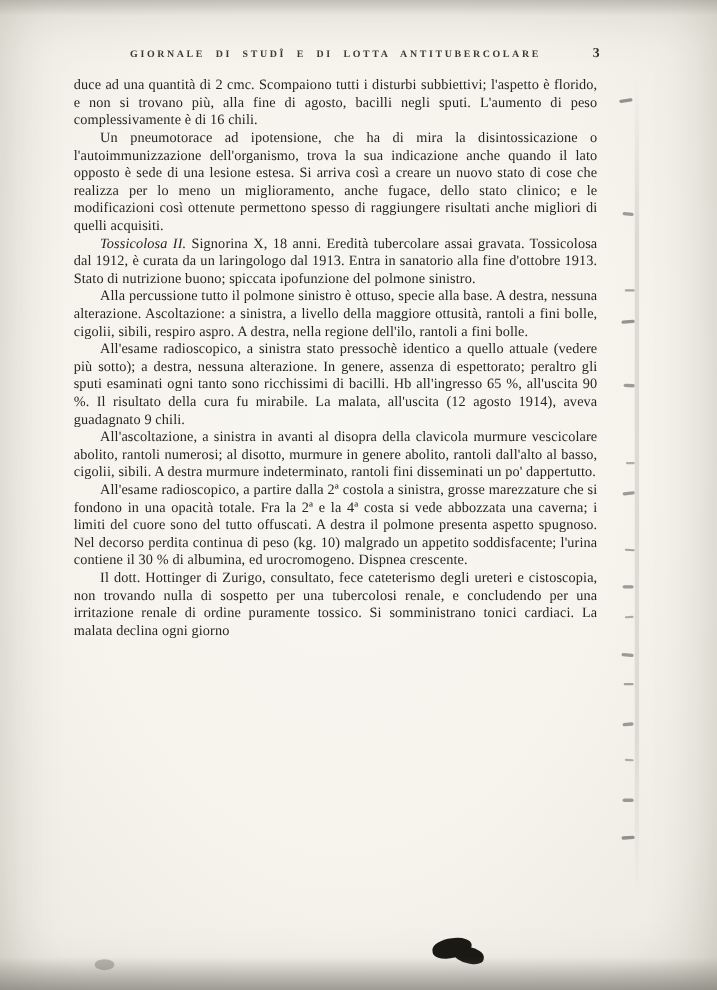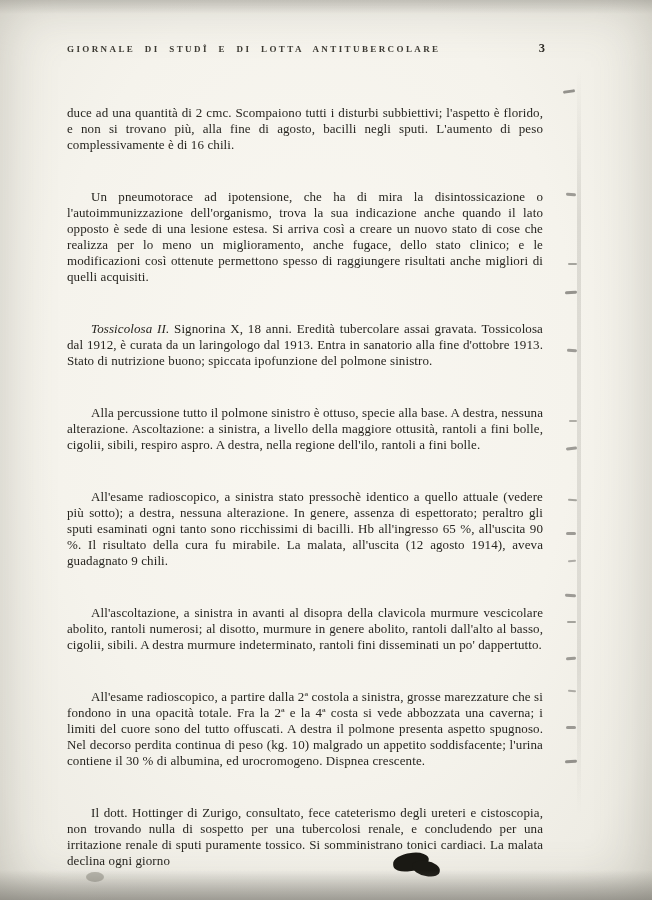--- a/index.html
+++ b/index.html
@@ -25,39 +25,40 @@
     background:linear-gradient(to bottom, rgba(125,122,114,0), rgba(105,103,96,0.55));
   }
   .right-streak {
     position:absolute; top:70px; left:577px; width:4px; height:745px;
     background:linear-gradient(to bottom, rgba(90,88,80,0), rgba(90,88,80,0.16) 20%, rgba(90,88,80,0.14) 80%, rgba(90,88,80,0));
   }
   .header {
     position:absolute; top:44px; left:67px; width:476px; height:18px;
   }
   .journal-title {
+    text-align:center;
     font-size:9px;
     font-weight:bold;
     letter-spacing:2.4px;
     word-spacing:5px;
     color:#3c3a33;
     font-family:Liberation Serif, serif;
   }
   .page-number {
     position:absolute; right:-2px; top:-3px;
     font-size:12.5px; font-weight:bold; color:#2e2c26;
   }
   .body-text {
     position:absolute; top:69px; left:67px; width:476px;
     font-size:13px; line-height:16px;
     text-align:justify;
     color:#272520;
     letter-spacing:0.1px;
   }
-  .body-text p { text-indent:24px;margin-top:36px; }
+  .body-text p { text-indent:24px; }
   .body-text p.noindent { text-indent:0; }
   .mark { position:absolute; background:#45443f; border-radius:1.5px; }
   .blob { position:absolute; background:#1a1914; }
   .smudge { position:absolute; background:#8d8a80; border-radius:50%; }
 </style>
 </head>
 <body>
 
 <div class="scan-page"></div>
 <div class="top-edge"></div>
@@ -69,21 +70,21 @@
 </div>
 
 <div class="body-text">
     <p class="noindent">duce ad una quantità di 2 cmc. Scompaiono tutti i disturbi subbiettivi; l'aspetto è florido, e non si trovano più, alla fine di agosto, bacilli negli sputi. L'aumento di peso complessivamente è di 16 chili.</p>
     <p>Un pneumotorace ad ipotensione, che ha di mira la disintossicazione o l'autoimmunizzazione dell'organismo, trova la sua indicazione anche quando il lato opposto è sede di una lesione estesa. Si arriva così a creare un nuovo stato di cose che realizza per lo meno un miglioramento, anche fugace, dello stato clinico; e le modificazioni così ottenute permettono spesso di raggiungere risultati anche migliori di quelli acquisiti.</p>
     <p><i>Tossicolosa II.</i> Signorina X, 18 anni. Eredità tubercolare assai gravata. Tossicolosa dal 1912, è curata da un laringologo dal 1913. Entra in sanatorio alla fine d'ottobre 1913. Stato di nutrizione buono; spiccata ipofunzione del polmone sinistro.</p>
     <p>Alla percussione tutto il polmone sinistro è ottuso, specie alla base. A destra, nessuna alterazione. Ascoltazione: a sinistra, a livello della maggiore ottusità, rantoli a fini bolle, cigolii, sibili, respiro aspro. A destra, nella regione dell'ilo, rantoli a fini bolle.</p>
     <p>All'esame radioscopico, a sinistra stato pressochè identico a quello attuale (vedere più sotto); a destra, nessuna alterazione. In genere, assenza di espettorato; peraltro gli sputi esaminati ogni tanto sono ricchissimi di bacilli. Hb all'ingresso 65 %, all'uscita 90 %. Il risultato della cura fu mirabile. La malata, all'uscita (12 agosto 1914), aveva guadagnato 9 chili.</p>
     <p>All'ascoltazione, a sinistra in avanti al disopra della clavicola murmure vescicolare abolito, rantoli numerosi; al disotto, murmure in genere abolito, rantoli dall'alto al basso, cigolii, sibili. A destra murmure indeterminato, rantoli fini disseminati un po' dappertutto.</p>
     <p>All'esame radioscopico, a partire dalla 2ª costola a sinistra, grosse marezzature che si fondono in una opacità totale. Fra la 2ª e la 4ª costa si vede abbozzata una caverna; i limiti del cuore sono del tutto offuscati. A destra il polmone presenta aspetto spugnoso. Nel decorso perdita continua di peso (kg. 10) malgrado un appetito soddisfacente; l'urina contiene il 30 % di albumina, ed urocromogeno. Dispnea crescente.</p>
-    <p>Il dott. Hottinger di Zurigo, consultato, fece cateterismo degli ureteri e cistoscopia, non trovando nulla di sospetto per una tubercolosi renale, e concludendo per una irritazione renale di sputi puramente tossico. Si somministrano tonici cardiaci. La malata declina ogni giorno</p>
+    <p>Il dott. Hottinger di Zurigo, consultato, fece cateterismo degli ureteri e cistoscopia, non trovando nulla di sospetto per una tubercolosi renale, e concludendo per una irritazione renale di ordine puramente tossico. Si somministrano tonici cardiaci. La malata declina ogni giorno</p>
   </div>
 
 <div class="mark" style="left:563px; top:90px;  width:12px; height:3px; transform:rotate(-8deg); opacity:.55;"></div>
 <div class="mark" style="left:566px; top:193px; width:10px; height:3px; transform:rotate(5deg);  opacity:.50;"></div>
 <div class="mark" style="left:568px; top:263px; width:9px;  height:2px; opacity:.45;"></div>
 <div class="mark" style="left:565px; top:291px; width:12px; height:3px; transform:rotate(-4deg); opacity:.55;"></div>
 <div class="mark" style="left:567px; top:349px; width:10px; height:3px; transform:rotate(3deg);  opacity:.50;"></div>
 <div class="mark" style="left:569px; top:420px; width:8px;  height:2px; opacity:.40;"></div>
 <div class="mark" style="left:566px; top:447px; width:11px; height:3px; transform:rotate(-6deg); opacity:.50;"></div>
 <div class="mark" style="left:568px; top:499px; width:9px;  height:2px; transform:rotate(4deg);  opacity:.45;"></div>

